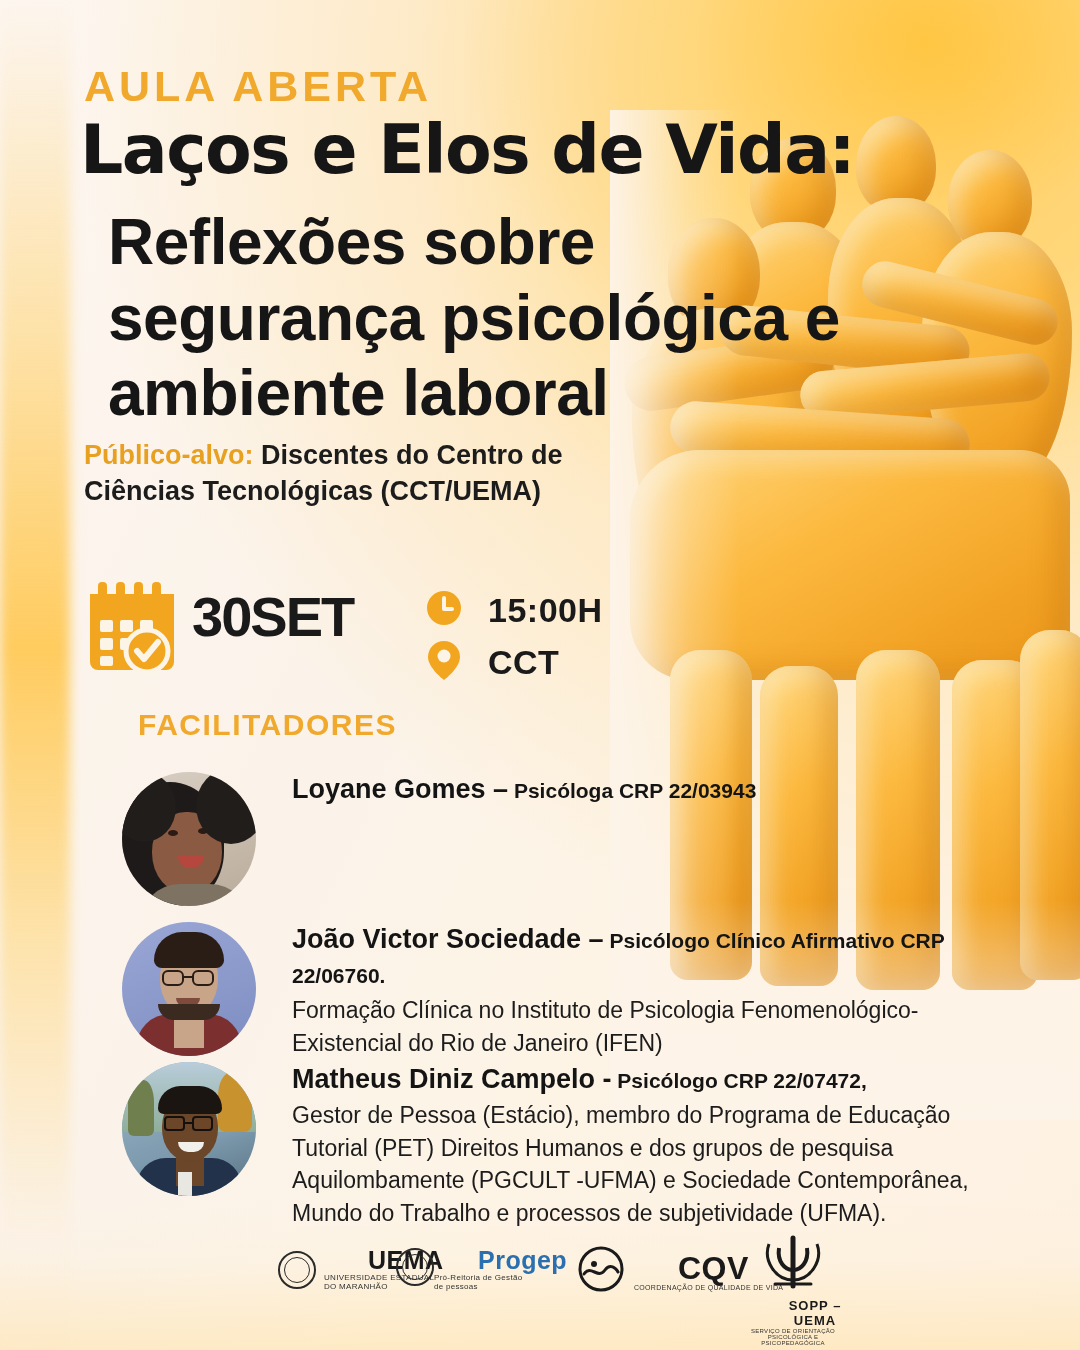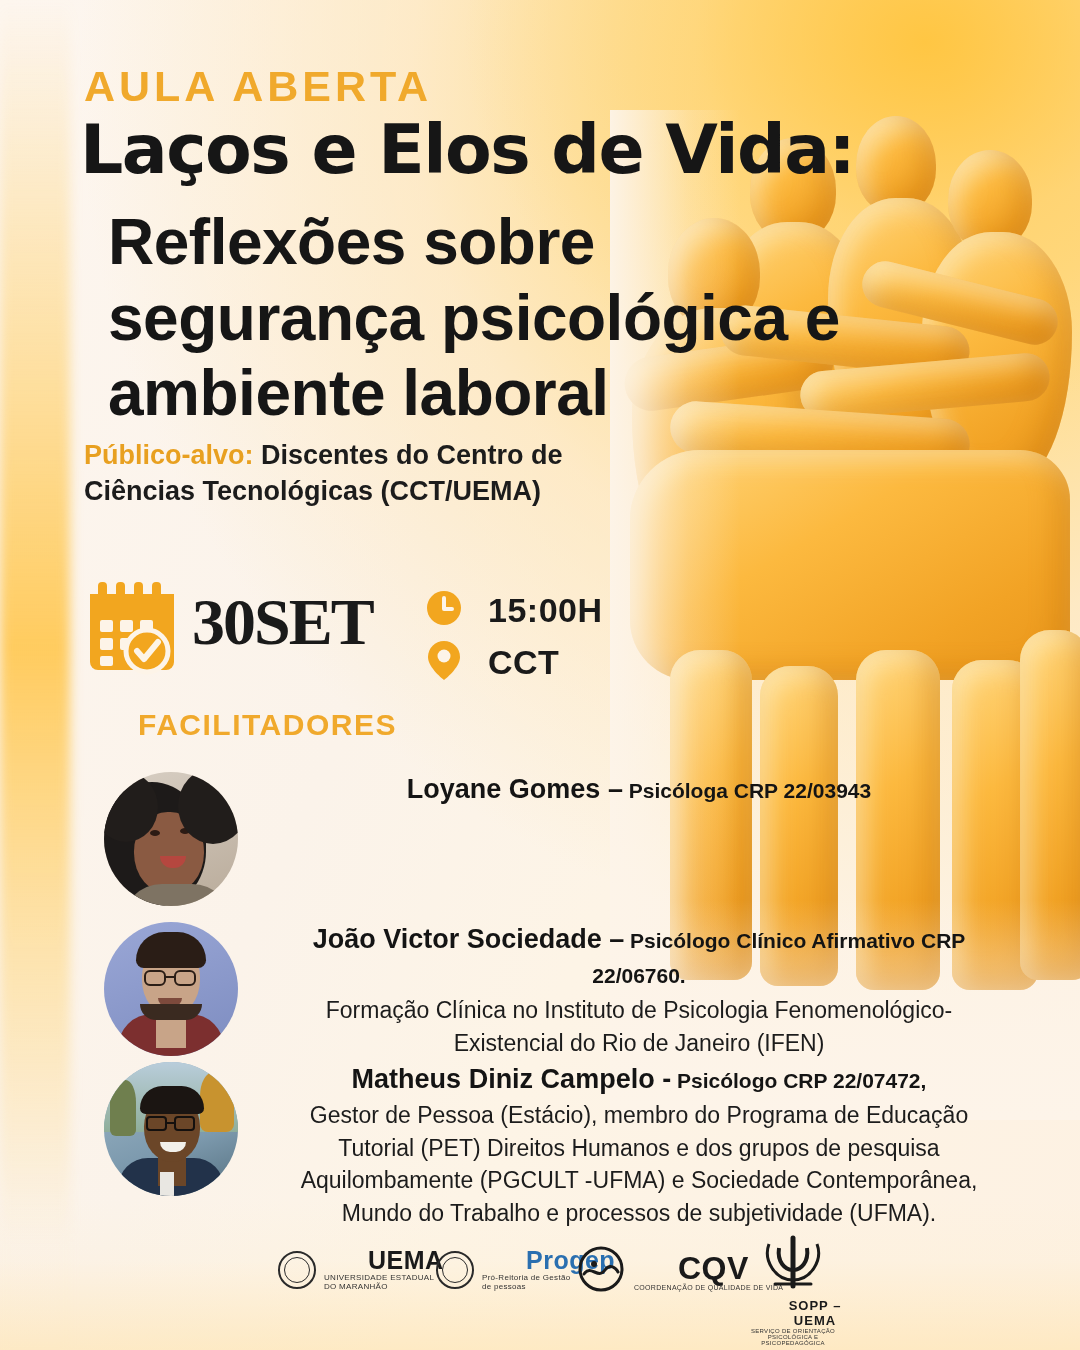--- a/index.html
+++ b/index.html
@@ -73,34 +73,34 @@
     font-size: 27px; font-weight: 700; color: #1c1c1c;
     line-height: 1.33;
   }
   .audience .label { color: #e8a020; margin-top: 31px; }
 
   
   .date-row { position: absolute; left: 84px; top: 580px; height: 110px; }
   .cal-icon { position: absolute; left: 0; top: 0; width: 96px; height: 96px; }
   .date-text {
     position: absolute; left: 108px; top: 4px;
-    font-size: 66px; font-weight: 800; color: #1a1a1a; letter-spacing: -2px;
-    font-family: Liberation Serif, serif;
+    font-size: 56px; font-weight: 800; color: #1a1a1a; letter-spacing: -2px;
+    font-family: Liberation Sans, sans-serif;
   }
   .time-block { position: absolute; left: 340px; top: 8px; }
   .tl-row { display: flex; align-items: center; gap: 24px; height: 44px; margin-bottom: 8px; }
   .tl-text { font-size: 34px; font-weight: 800; color: #1a1a1a; letter-spacing: 0.5px; }
 
   .facilitadores {
     position: absolute; left: 138px; top: 708px;
     font-size: 30px; font-weight: 800; color: #f0a92c; letter-spacing: 1.5px;
   }
 
   
-  .speaker { position: absolute; left: 104px; width: 900px; text-align: center; }
+  .speaker { position: absolute; left: 122px; width: 900px; }
   .sp-photo {
     position: absolute; left: 0; top: 0;
     width: 134px; height: 134px; border-radius: 50%;
     overflow: hidden;
   }
   .sp-body { margin-left: 170px; }
   .sp-name { font-size: 27px; font-weight: 800; color: #141414; line-height: 1.3; }
   .sp-name .role { font-size: 21px; font-weight: 700; }
   .sp-desc { font-size: 23px; color: #1c1c1c; line-height: 1.42; margin-top: 2px; }
 
@@ -300,21 +300,21 @@
 
       <div class="logo" style="left:278px; top:16px; display:flex; align-items:center; gap:8px;">
         <div class="seal" style="width:38px; height:38px;"></div>
         <div>
           <div class="logo-txt-main" style="font-size:25px; line-height:1;">UEMA</div>
           <div class="logo-txt-sub">UNIVERSIDADE ESTADUAL</div>
           <div class="logo-txt-sub">DO MARANHÃO</div>
         </div>
       </div>
 
-      <div class="logo" style="left:436px; top:16px; display:flex; align-items:center; gap:8px;">
+      <div class="logo" style="left:396px; top:16px; display:flex; align-items:flex-start; ">
         <div class="seal" style="width:38px; height:38px;"></div>
         <div>
           <div class="logo-txt-main" style="font-size:25px; line-height:1; color:#2a6fb0;">Progep</div>
           <div class="logo-txt-sub">Pró-Reitoria de Gestão</div>
           <div class="logo-txt-sub">de pessoas</div>
         </div>
       </div>
 
       <div class="logo" style="left:578px; top:14px; display:flex; align-items:center; gap:10px;">
         <div>

